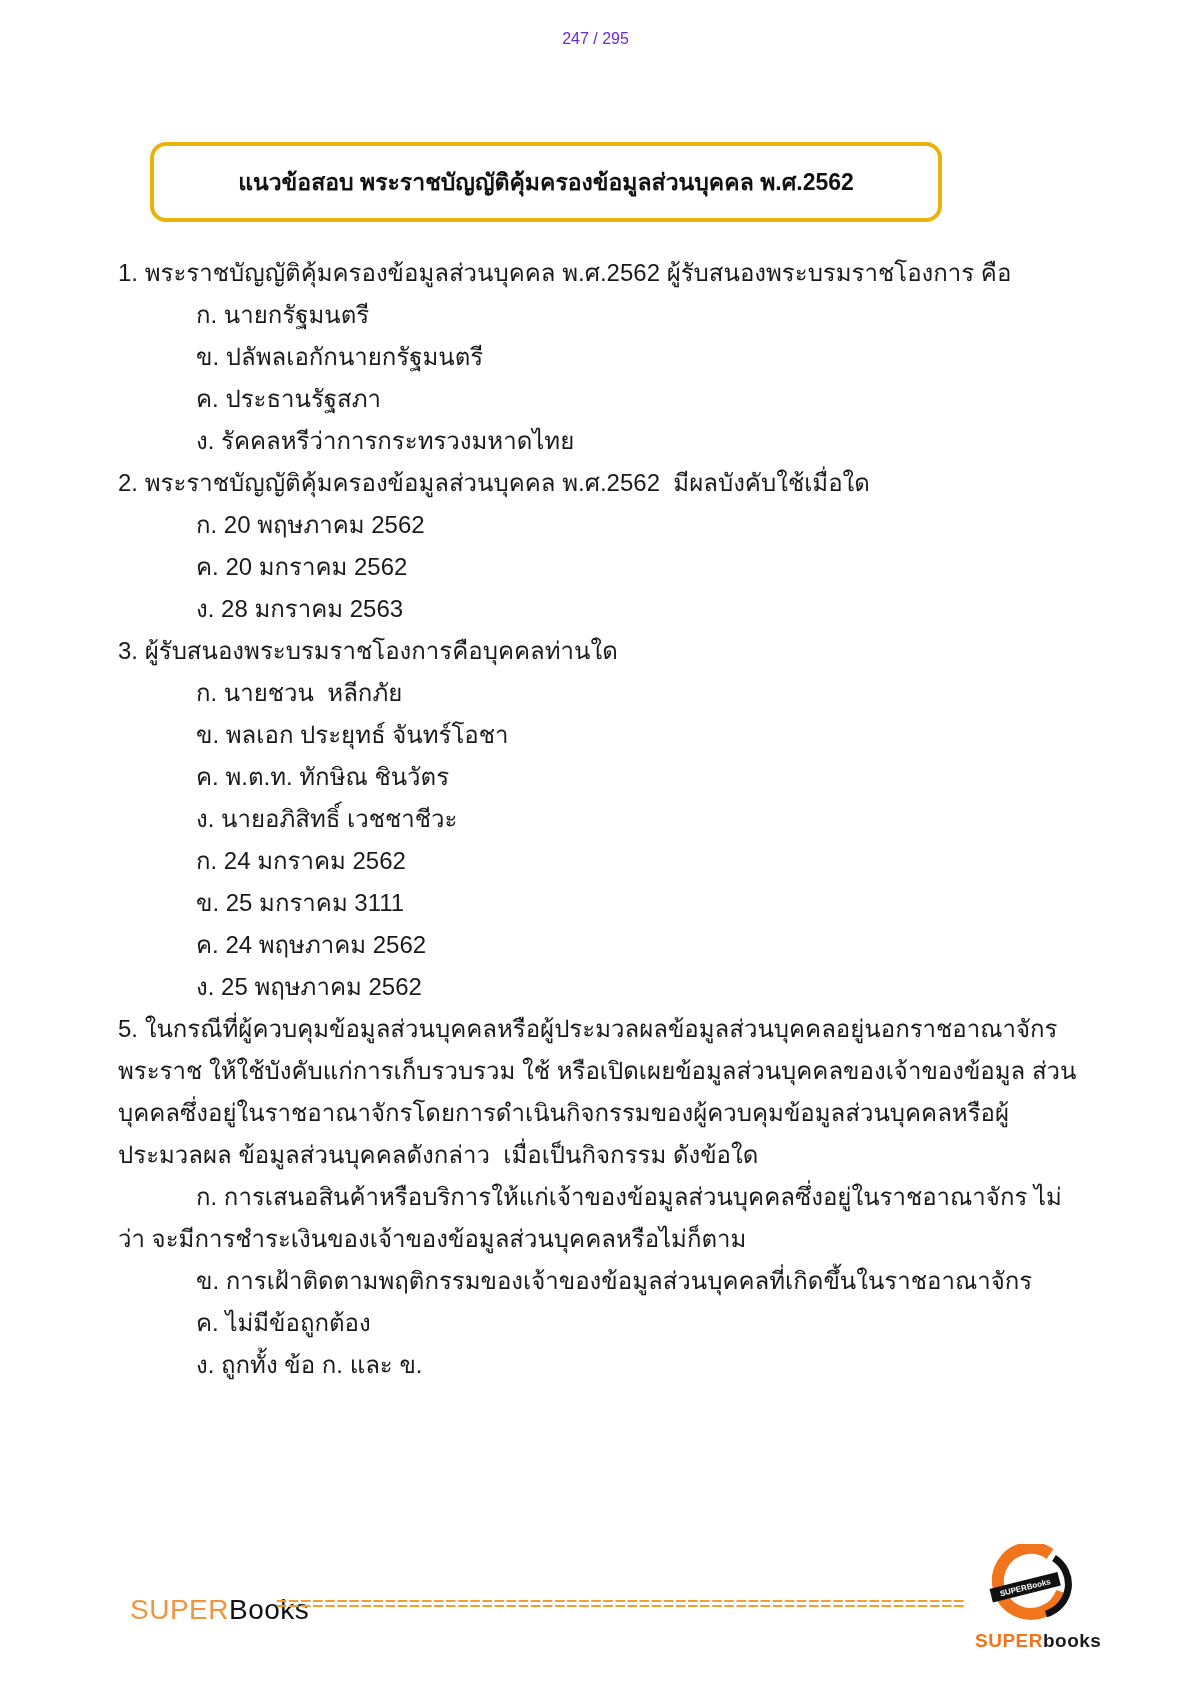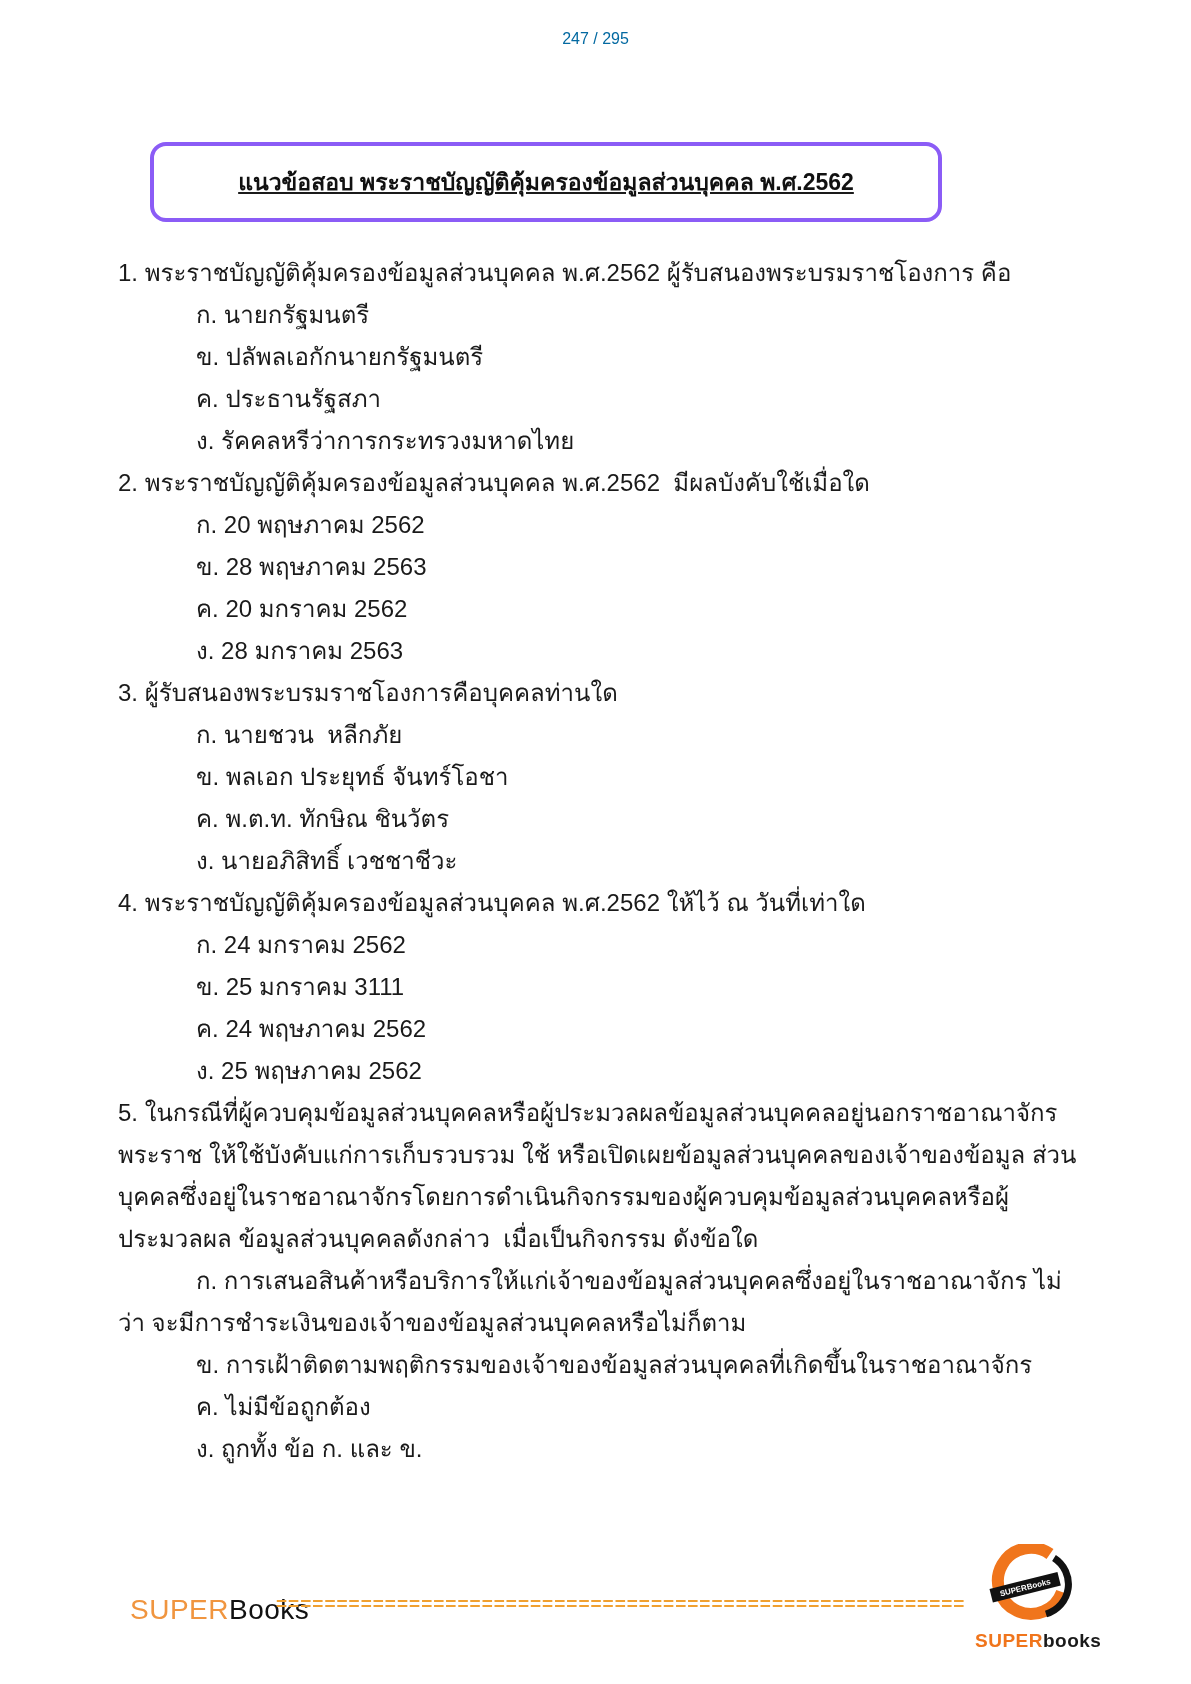--- a/index.html
+++ b/index.html
@@ -3,26 +3,26 @@
 <meta charset="utf-8">
 <style>
   html,body{margin:0;padding:0;}
   body{
     width:1191px;height:1684px;position:relative;background:#ffffff;
     font-family:"Liberation Sans","DejaVu Sans",sans-serif;color:#1a1a1a;
     overflow:hidden;
   }
   .page-number{
     position:absolute;top:30px;left:0;width:100%;text-align:center;
-    font-size:16px;color:#0369a1;
+    font-size:16px;color:#6d28d9;
   }
   .title-box{
     position:absolute;top:142px;left:150px;width:784px;height:72px;
-    border:4px solid #8b5cf6;border-radius:16px;background:#ffffff;
-    display:flex;align-items:center;justify-content:center;text-decoration:underline;
+    border:4px solid #eab308;border-radius:16px;background:#ffffff;
+    display:flex;align-items:center;justify-content:center;
   }
   .title-box .title{
     font-size:23px;font-weight:bold;color:#111;text-align:center;
   }
   .qa-area{
     position:absolute;top:252px;left:118px;width:962px;
     font-size:24px;line-height:42px;
   }
   .qa-area p{margin:0;white-space:pre-wrap;}
   .question{text-indent:0;}
@@ -64,31 +64,29 @@
 <div class="qa-area">
 
   <p class="question">1. พระราชบัญญัติคุ้มครองข้อมูลส่วนบุคคล พ.ศ.2562 ผู้รับสนองพระบรมราชโองการ คือ</p>
   <p class="choice">ก. นายกรัฐมนตรี</p>
   <p class="choice">ข. ปลัพลเอกักนายกรัฐมนตรี</p>
   <p class="choice">ค. ประธานรัฐสภา</p>
   <p class="choice">ง. รัคคลหรีว่าการกระทรวงมหาดไทย</p>
 
   <p class="question">2. พระราชบัญญัติคุ้มครองข้อมูลส่วนบุคคล พ.ศ.2562  มีผลบังคับใช้เมื่อใด</p>
   <p class="choice">ก. 20 พฤษภาคม 2562</p>
-  <p class="choice">ข. 28 พฤษภาคม 2563</p>
   <p class="choice">ค. 20 มกราคม 2562</p>
   <p class="choice">ง. 28 มกราคม 2563</p>
 
   <p class="question">3. ผู้รับสนองพระบรมราชโองการคือบุคคลท่านใด</p>
   <p class="choice">ก. นายชวน  หลีกภัย</p>
   <p class="choice">ข. พลเอก ประยุทธ์ จันทร์โอชา</p>
   <p class="choice">ค. พ.ต.ท. ทักษิณ ชินวัตร</p>
   <p class="choice">ง. นายอภิสิทธิ์ เวชชาชีวะ</p>
 
-  <p class="question">4. พระราชบัญญัติคุ้มครองข้อมูลส่วนบุคคล พ.ศ.2562 ให้ไว้ ณ วันที่เท่าใด</p>
   <p class="choice">ก. 24 มกราคม 2562</p>
   <p class="choice">ข. 25 มกราคม 3111</p>
   <p class="choice">ค. 24 พฤษภาคม 2562</p>
   <p class="choice">ง. 25 พฤษภาคม 2562</p>
 
   <p class="question">5. ในกรณีที่ผู้ควบคุมข้อมูลส่วนบุคคลหรือผู้ประมวลผลข้อมูลส่วนบุคคลอยู่นอกราชอาณาจักรพระราช ให้ใช้บังคับแก่การเก็บรวบรวม ใช้ หรือเปิดเผยข้อมูลส่วนบุคคลของเจ้าของข้อมูล ส่วนบุคคลซึ่งอยู่ในราชอาณาจักรโดยการดำเนินกิจกรรมของผู้ควบคุมข้อมูลส่วนบุคคลหรือผู้ประมวลผล ข้อมูลส่วนบุคคลดังกล่าว  เมื่อเป็นกิจกรรม ดังข้อใด</p>
   <p class="choice">ก. การเสนอสินค้าหรือบริการให้แก่เจ้าของข้อมูลส่วนบุคคลซึ่งอยู่ในราชอาณาจักร ไม่ว่า จะมีการชำระเงินของเจ้าของข้อมูลส่วนบุคคลหรือไม่ก็ตาม</p>
   <p class="choice">ข. การเฝ้าติดตามพฤติกรรมของเจ้าของข้อมูลส่วนบุคคลที่เกิดขึ้นในราชอาณาจักร</p>
   <p class="choice">ค. ไม่มีข้อถูกต้อง</p>
   <p class="choice">ง. ถูกทั้ง ข้อ ก. และ ข.</p>

